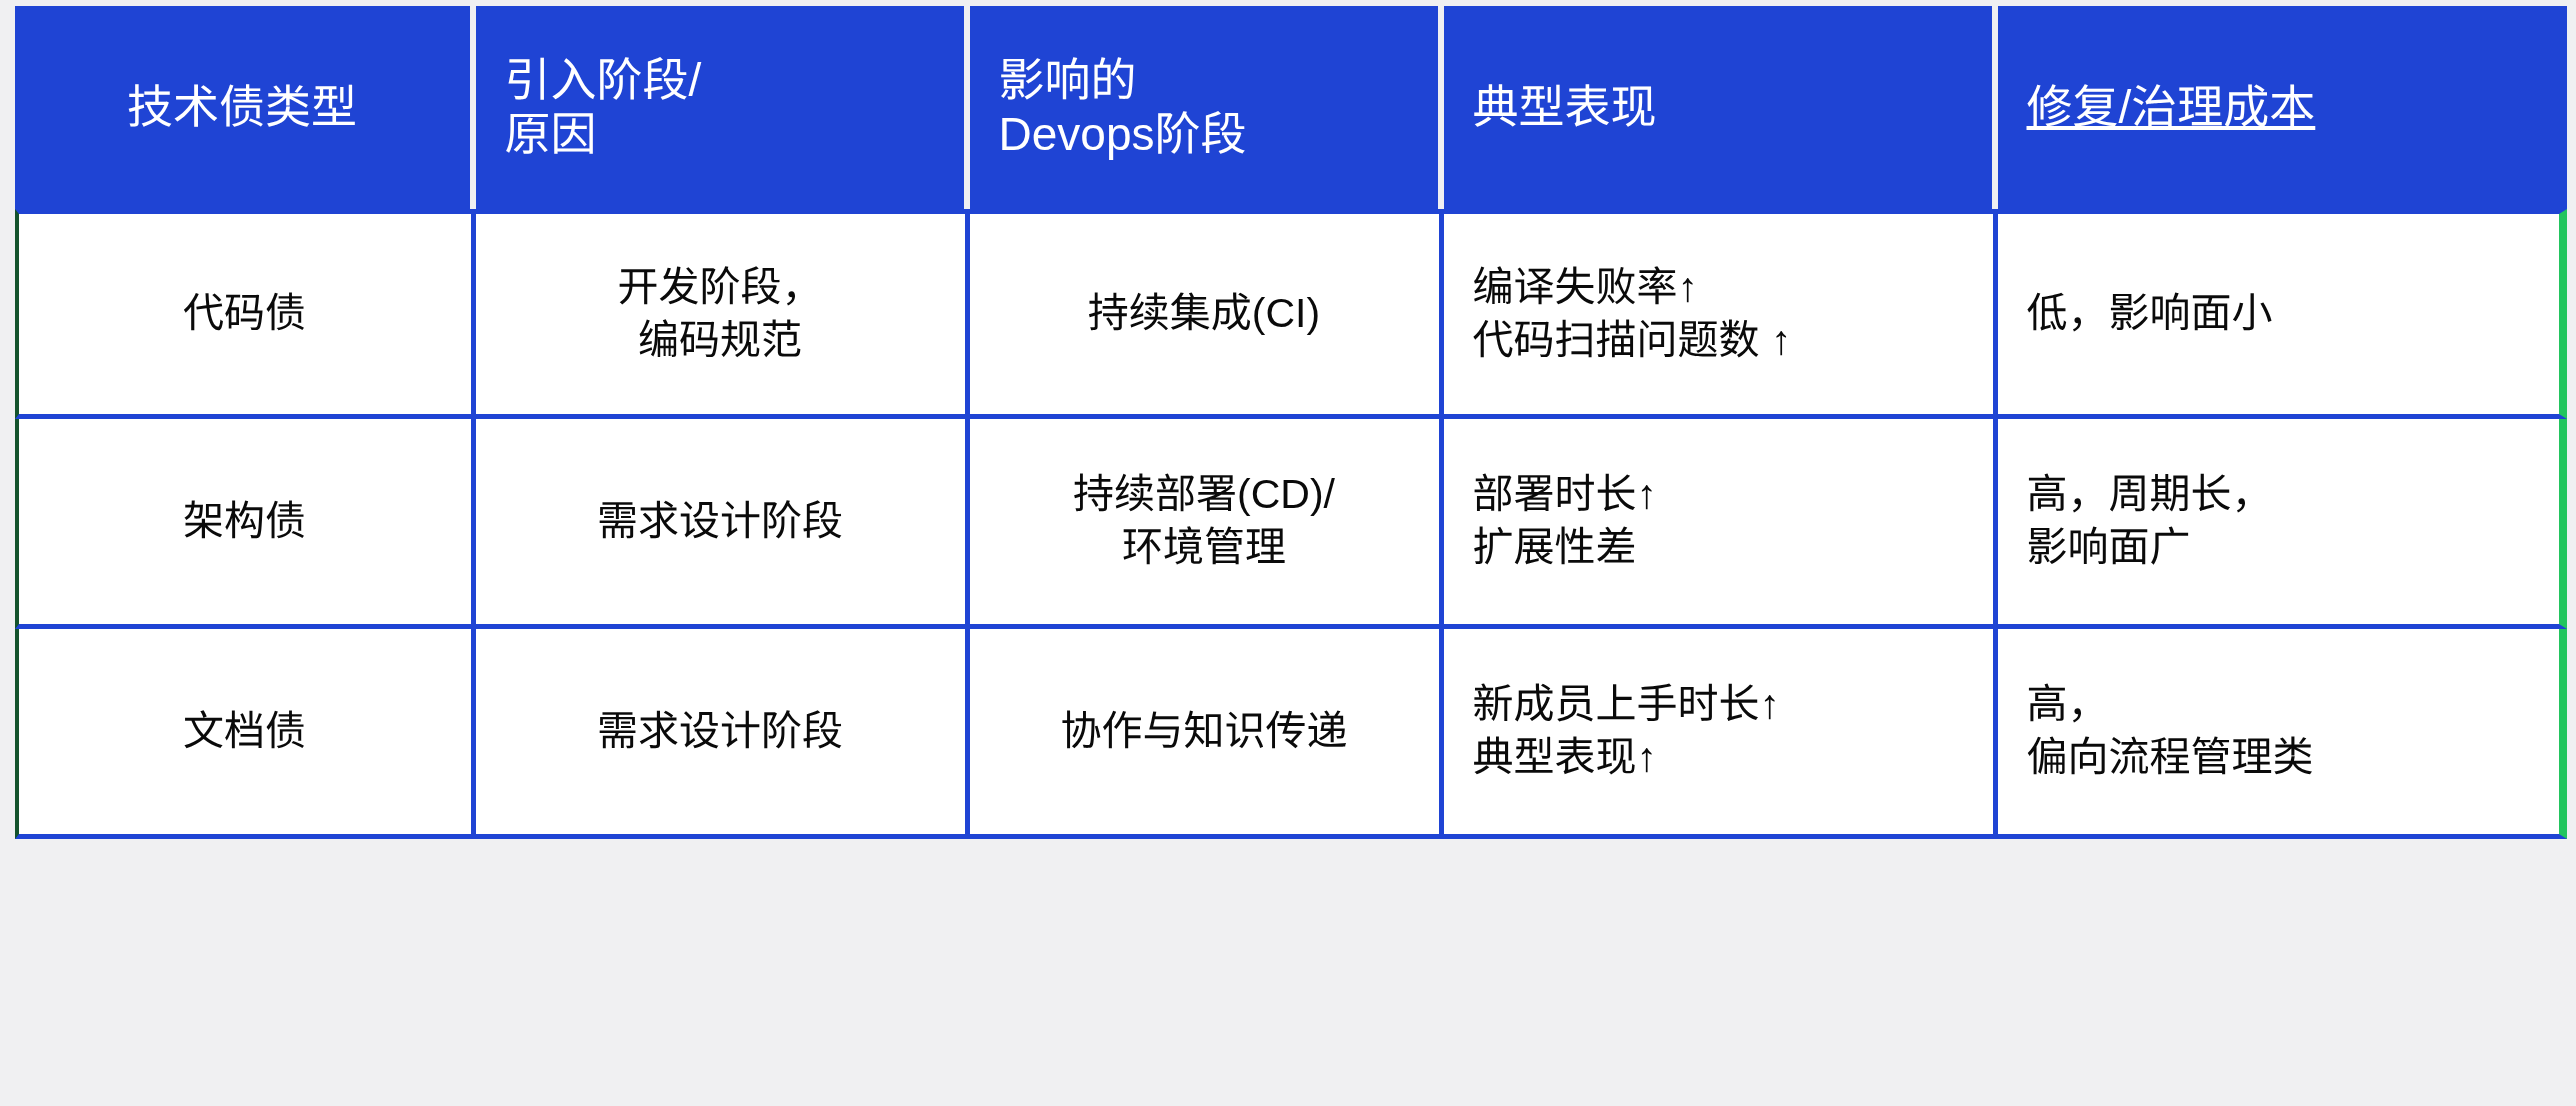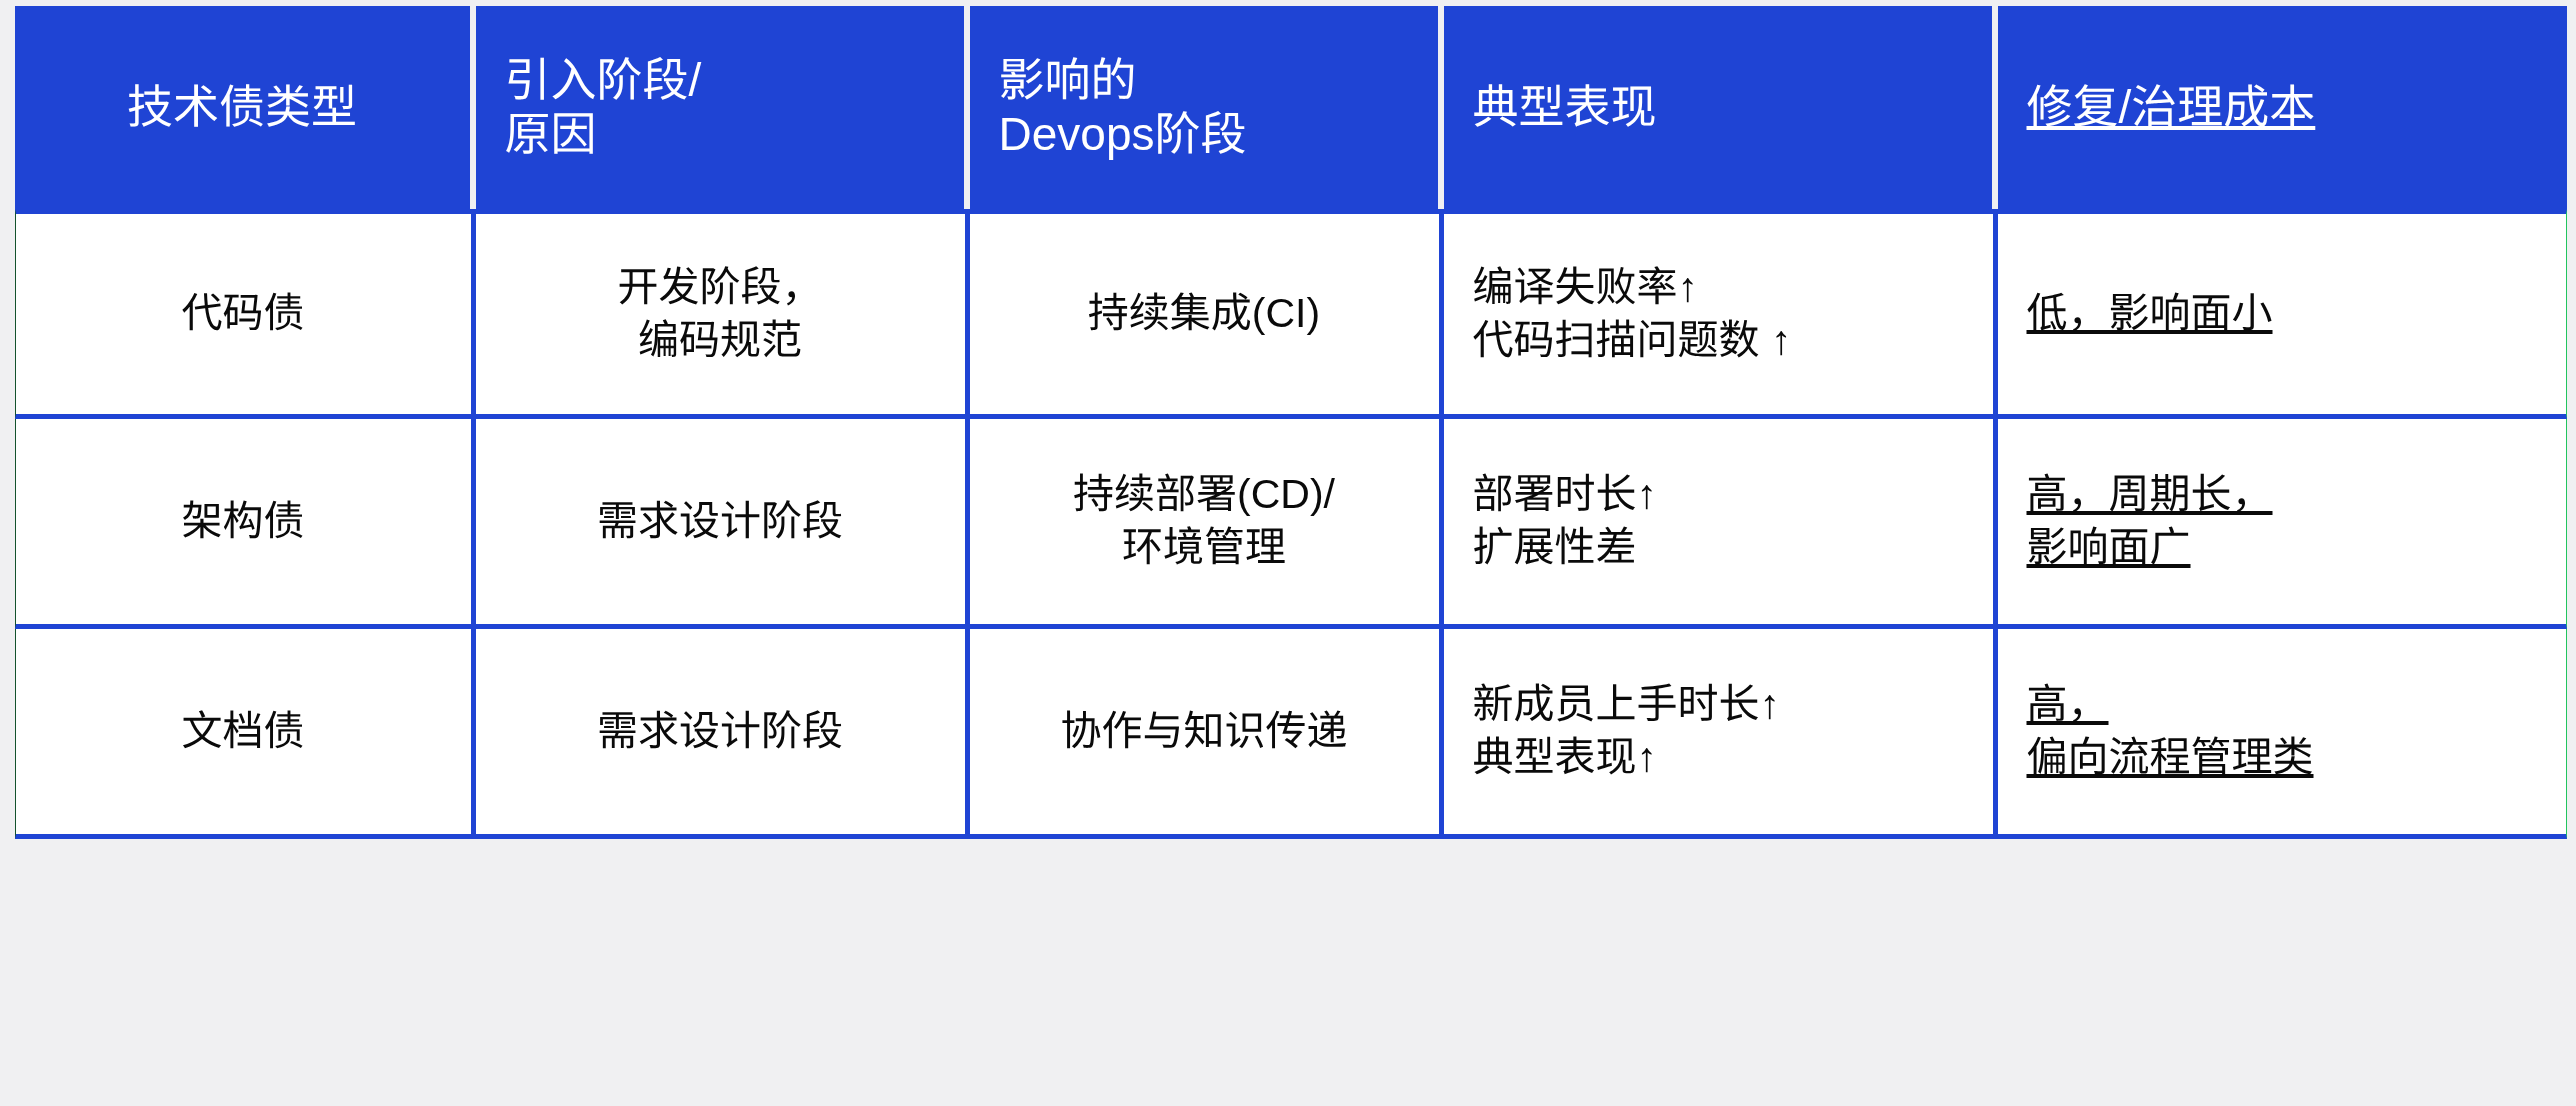--- a/index.html
+++ b/index.html
@@ -76,25 +76,24 @@
     text-align: left;
     border-right: 5px solid #1F44D4;
     border-bottom: 5px solid #1F44D4;
     white-space: pre-line;
   }
   tbody tr td.ccenter {
     text-align: center;
     padding: 0 17.4px;
   }
   tbody tr td:first-child {
-    border-left: 1px solid #14532d;
+    border-left: 4px solid #14532d;
   }
   tbody tr td:last-child {
-    border-right: 1px solid #22c55e;
-    text-decoration: underline;
+    border-right: 8px solid #22c55e;
   }
   tbody tr:first-child td {
     border-top: 5px solid #1F44D4;
   }
 </style>
 </head>
 <body>
 
 <div id="table-wrap">
   <table class="debt-table">

